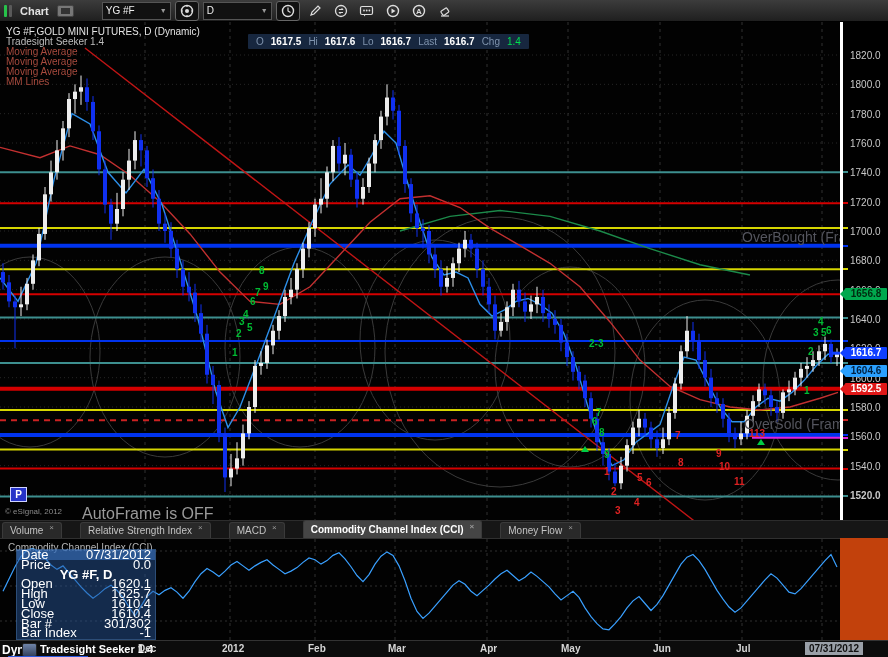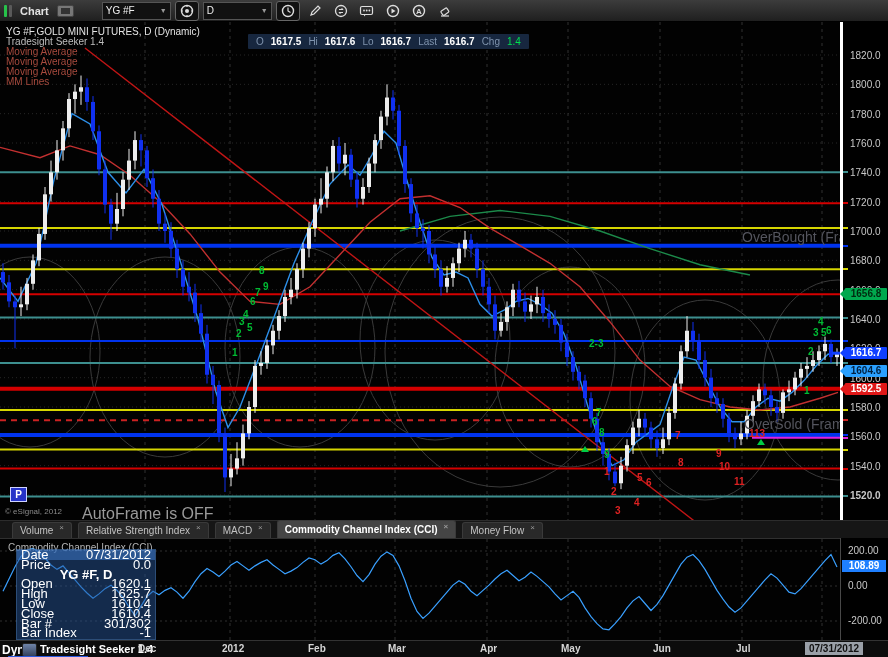--- a/index.html
+++ b/index.html
@@ -45,21 +45,21 @@
   #quotebar .lab{color:#7f93ad;}
   #quotebar .val{color:#fff;font-weight:bold;}
   #quotebar .chg{color:#00e050;font-weight:normal;}
   .zone-txt{position:absolute;color:#54555e;font-size:14px;white-space:nowrap;}
   #p-badge{position:absolute;left:10px;top:465px;width:15px;height:13px;background:#2633c8;
            border:1px solid #cfd4ff;color:#fff;font-size:10px;font-weight:bold;text-align:center;line-height:13px;}
   #copyright{position:absolute;left:5px;top:485px;font-size:8px;color:#8a8a8a;}
   #autoframe{position:absolute;left:82px;top:483px;font-size:16px;color:#9a9a9a;}
   
   #tabbar{position:absolute;left:0;top:520px;width:888px;height:18px;background:#161616;
-          border-top:1px solid #2c2c2c;display:flex;align-items:flex-end;gap:6px;padding-left:12px;box-sizing:border-box;}
+          border-top:1px solid #2c2c2c;display:flex;align-items:flex-end;gap:18px;padding-left:2px;box-sizing:border-box;}
   .tab{height:15px;display:flex;align-items:center;gap:6px;padding:0 7px;font-size:10px;
        background:#292929;color:#c3c3c3;border:1px solid #3a3a3a;border-bottom:none;
        border-radius:3px 3px 0 0;}
   .tab.active{background:#454545;color:#fff;height:17px;font-weight:bold;}
   .tab .x{font-size:8px;color:#999;position:relative;top:-3px;}
   
   #cci-area{position:absolute;left:0;top:538px;width:840px;height:102px;background:#020202;
             border-top:1px solid #303030;overflow:hidden;}
   #cci-svg{position:absolute;left:0;top:0;}
   #cci-title{position:absolute;left:8px;top:3px;font-size:10px;color:#b5b5b5;}
@@ -709,26 +709,20 @@
         <div class="dbrow">
           <span>Bar #</span>
           <span>301/302</span>
         </div>
         <div class="dbrow">
           <span>Bar Index</span>
           <span>-1</span>
         </div>
       </div>
   </div>
-  <div id="cci-axis">
-      <div class="ptick" style="top: 7px;">200.00</div>
-      <div class="ptick" style="top: 42px;">0.00</div>
-      <div class="ptick" style="top: 77px;">-200.00</div>
-      <div id="cci-badge" style="top: 21.9443px;">108.89</div>
-    </div>
 
   <div id="timebar">
     <span id="dyn-label">Dyn</span>
     <span id="seeker-icon"></span>
     <span id="seeker-label">Tradesight Seeker 1.4</span>
     <span id="date-badge">07/31/2012</span>
     <span id="task-underline"></span>
   <span class="month" style="left: 138px;">Dec</span>
       <span class="month" style="left: 222px;">2012</span>
       <span class="month" style="left: 308px;">Feb</span>

